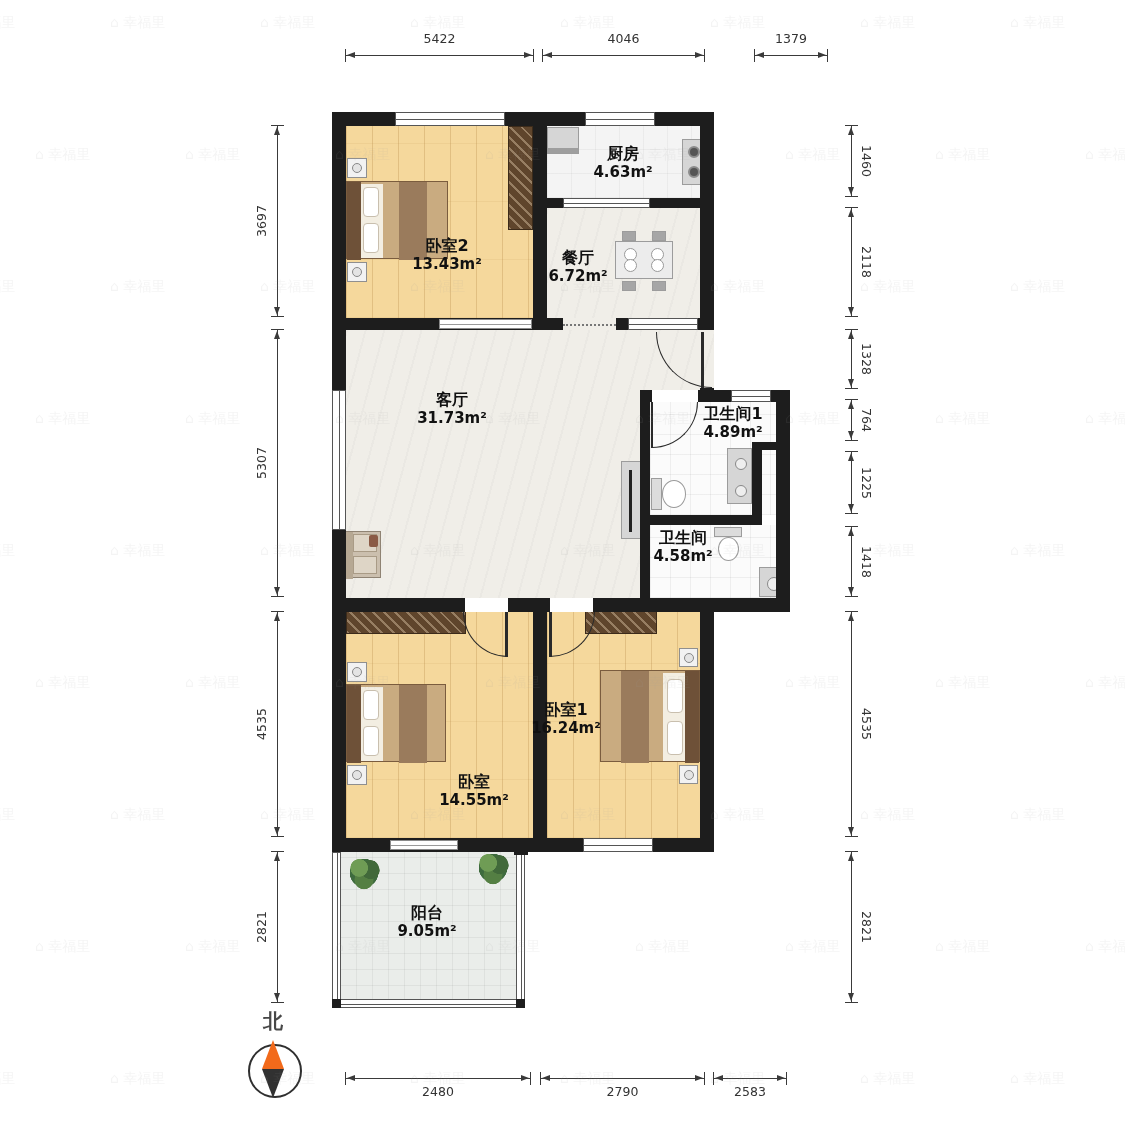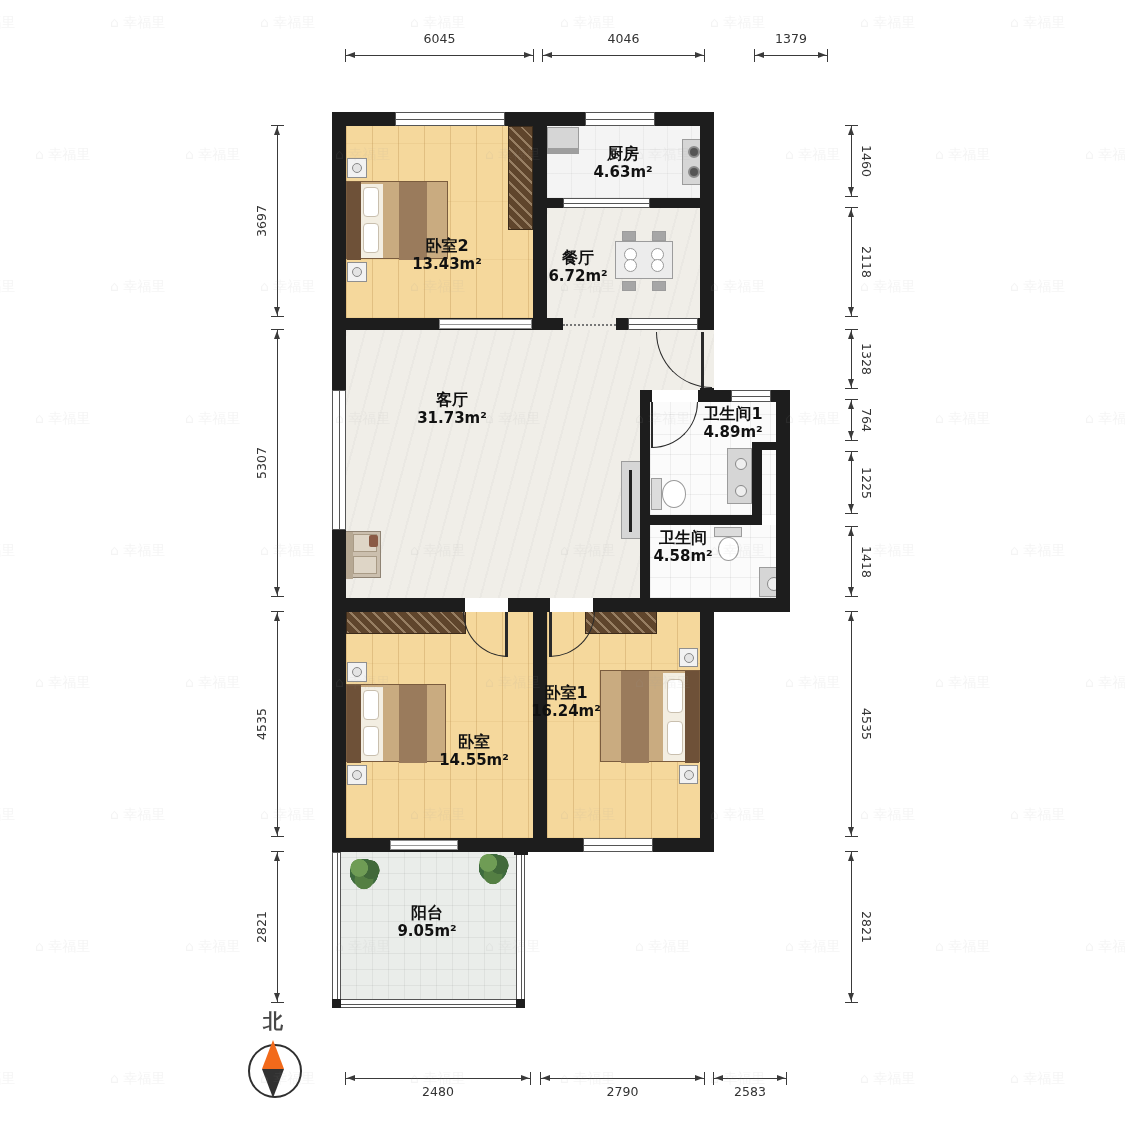--- a/index.html
+++ b/index.html
@@ -325,40 +325,40 @@
       <div class="rarea">31.73m²</div>
   </div>
   <div class="room-label" style="left:733px;top:404px">
     <div class="rname">卫生间1</div>
       <div class="rarea">4.89m²</div>
   </div>
   <div class="room-label" style="left:683px;top:528px">
     <div class="rname">卫生间</div>
       <div class="rarea">4.58m²</div>
   </div>
-  <div class="room-label" style="left:566px;top:683px">
+  <div class="room-label" style="left:566px;top:700px">
     <div class="rname">卧室1</div>
       <div class="rarea">16.24m²</div>
   </div>
-  <div class="room-label" style="left:474px;top:732px">
+  <div class="room-label" style="left:474px;top:772px">
     <div class="rname">卧室</div>
       <div class="rarea">14.55m²</div>
   </div>
   <div class="room-label" style="left:427px;top:903px">
     <div class="rname">阳台</div>
       <div class="rarea">9.05m²</div>
   </div>
 
   <div class="dim dim-top" style="left:346px;top:48px;width:187px;height:14px">
     <div class="line-h"></div>
       <div class="tick-l"></div>
       <div class="tick-r"></div>
       <div class="al"></div>
       <div class="ar"></div>
-    <span class="dim-label">6045</span>
+    <span class="dim-label">5422</span>
   </div>
   <div class="dim dim-top" style="left:543px;top:48px;width:161px;height:14px">
     <div class="line-h"></div>
       <div class="tick-l"></div>
       <div class="tick-r"></div>
       <div class="al"></div>
       <div class="ar"></div>
     <span class="dim-label">4046</span>
   </div>
   <div class="dim dim-top" style="left:755px;top:48px;width:72px;height:14px">

